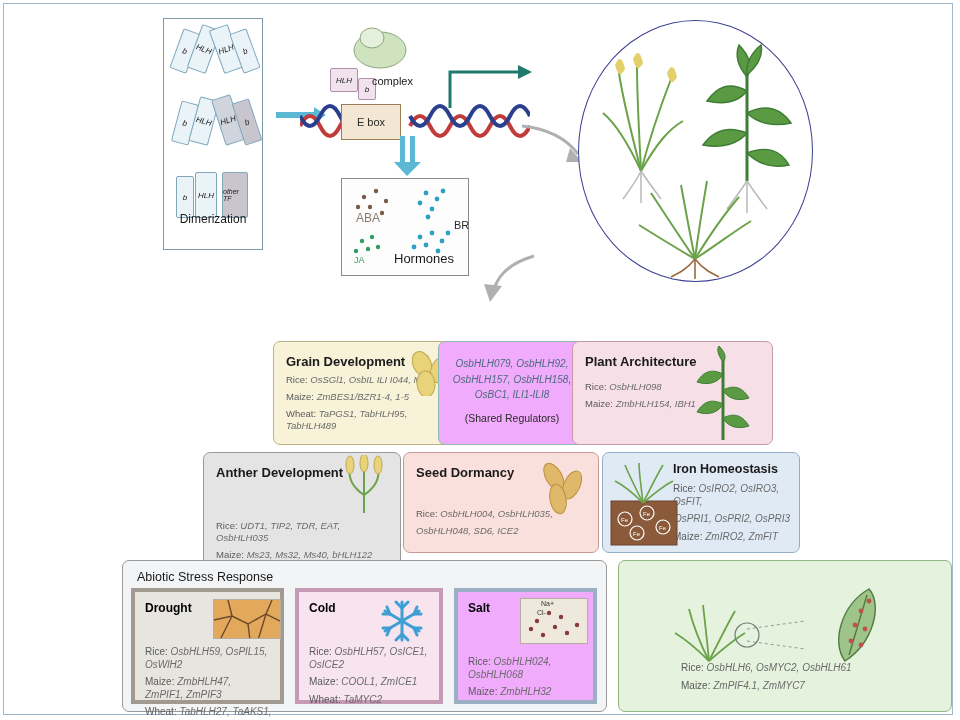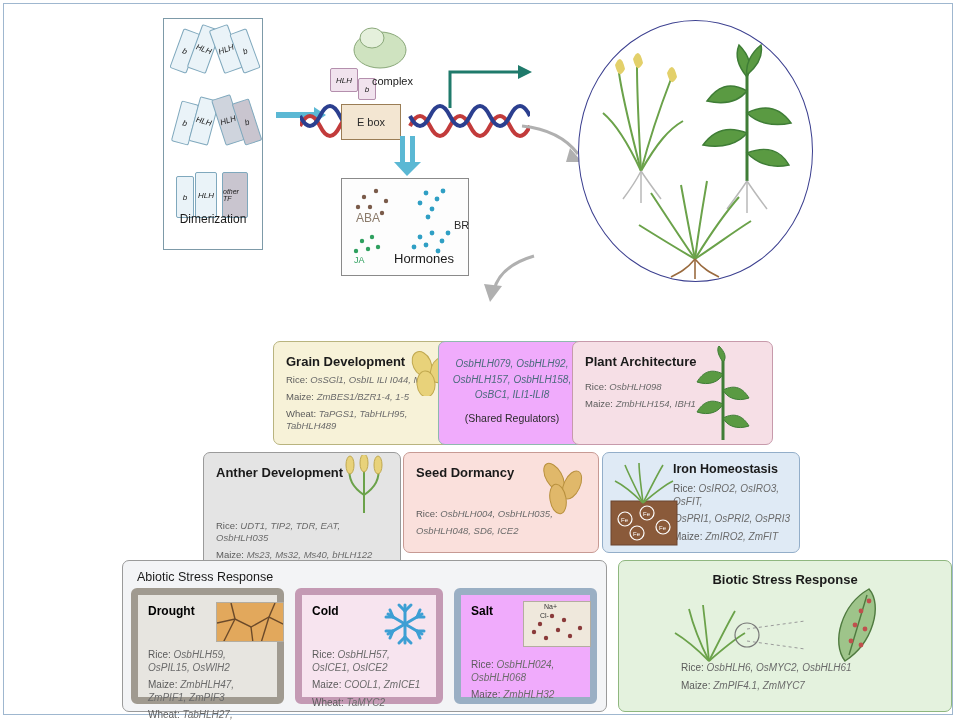--- a/index.html
+++ b/index.html
@@ -88,21 +88,21 @@
   .anther { left:203px; top:452px; width:198px; height:129px;
             background:#e4e4e4; border-color:#9a9a9a; }
   .dormancy { left:403px; top:452px; width:196px; height:101px;
               background:#fae0dc; border-color:#c79a94; }
   .iron { left:602px; top:452px; width:198px; height:101px;
           background:#dfeaf5; border-color:#93aec9; }
 
   .abiotic { left:122px; top:560px; width:485px; height:152px;
              background:#f3f4f6; border-color:#9a9a9a; }
   .abiotic-title { position:absolute; left:14px; top:9px; font-size:12.5px; color:#1a1a1a; }
-  .sub { border-radius:6px; border:7px solid #7f1d1d; }
+  .sub { border-radius:0; border:4px solid #7f1d1d; }
   .drought { left:131px; top:588px; width:153px; height:116px;
              background:#e7e5e0; border-color:#a09a90; }
   .cold { left:295px; top:588px; width:148px; height:116px;
           background:#f7e4ef; border-color:#c49ab4; }
   .salt { left:454px; top:588px; width:143px; height:116px;
           background:#f0abfc; border-color:#9aafc4; }
   .biotic { left:618px; top:560px; width:334px; height:152px;
             background:#e4f2de; border-color:#8fb77f; }
 
   .mini-img { border:1px solid #b4ada0; }
@@ -524,23 +524,20 @@
         <circle cx="40" cy="18" r="2.2"></circle>
           <circle cx="28" cy="14" r="2.2"></circle>
       </g>
     </svg>
     <div class="abs" style="left:20px;top:1px;font-size:7px;color:#333;">Na+</div>
     <div class="abs" style="left:16px;top:10px;font-size:7px;color:#333;">Cl-</div>
   </div>
 </div>
 
 <div class="abs card biotic">
-  <div style="padding:11px 0 0 0;text-align:center;">
-    <div class="card-title">Biotic Stress Response</div>
-  </div>
   <div class="abs" style="left:62px;top:96px;width:265px;">
     <div class="sp tiny">
       <span class="lbl">Rice:</span>
       <i>OsbHLH6, OsMYC2, OsbHLH61</i>
     </div>
     <div class="sp tiny">
       <span class="lbl">Maize:</span>
       <i>ZmPIF4.1, ZmMYC7</i>
     </div>
   </div>

